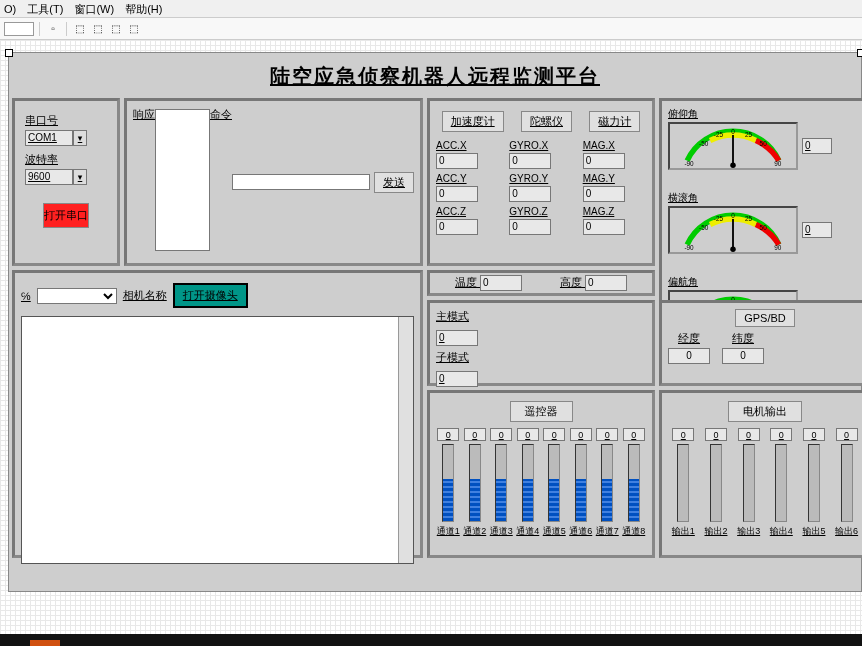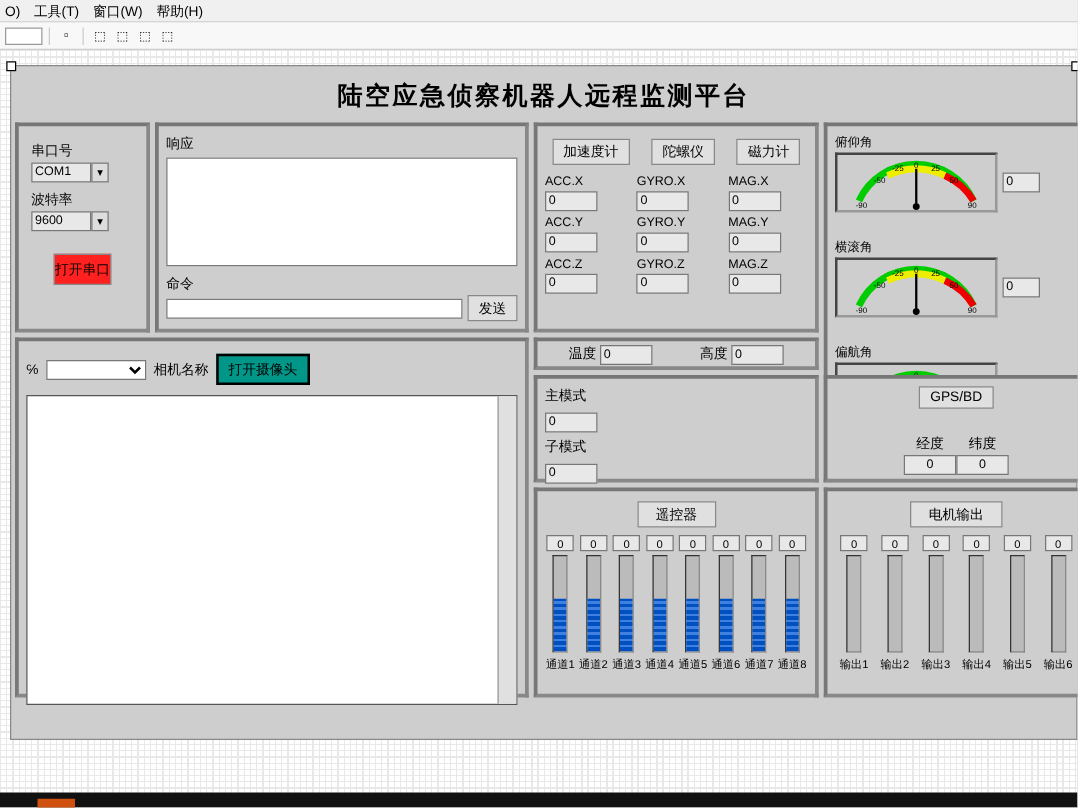--- a/index.html
+++ b/index.html
@@ -12,21 +12,21 @@
 .toolbar .sep { width: 1px; height: 14px; background: #ccc; margin: 0 3px; }
 .toolbar .tbtn { width: 16px; height: 16px; display: flex; align-items: center; justify-content: center; font-size: 10px; border: 1px solid transparent; }
 .toolbar input { width: 30px; height: 14px; font-size: 10px; border: 1px solid #999; }
 
 .grid-bg {
   position: absolute; top: 40px; left: 0; right: 0; bottom: 0;
   background-image: repeating-linear-gradient(0deg, #e8e8e8 0, #e8e8e8 1px, transparent 1px, transparent 5px),
                     repeating-linear-gradient(90deg, #e8e8e8 0, #e8e8e8 1px, transparent 1px, transparent 5px);
 }
 
-.design-frame { position: absolute; top: 52px; left: 8px; width: 854px; height: 540px; background: #cecece; border: 1px solid #888; }
+.design-frame { position: absolute; top: 52px; left: 8px; width: 854px; height: 540px; background: #cecece; border: 1px solid #888; text-decoration: underline; }
 .design-frame::before, .design-frame::after { content:''; position:absolute; width:6px; height:6px; background:#fff; border:1px solid #000; }
 .design-frame::before { left:-4px; top:-4px; }
 .design-frame::after { right:-4px; top:-4px; }
 
 .title-banner { text-align: center; padding: 10px 0 8px; font-size: 20px; font-weight: bold; letter-spacing: 2px; }
 
 .main-grid { display: grid; grid-template-columns: 108px 299px 228px 212px; grid-template-rows: 168px 26px 86px 168px; gap: 4px; padding: 0 3px; }
 
 .panel { background: #cecece; border: 3px solid #888; border-top-color:#777; border-left-color:#777; position: relative; padding: 6px; font-size: 11px; }
 
@@ -36,21 +36,21 @@
 .btn { background: #e0e0e0; border: 1px solid #888; font-size: 11px; padding: 2px 8px; cursor: pointer; }
 .btn.red { background: #ff2020; color: #000; padding: 4px 0; }
 .btn.teal { background: #009688; color: #000; padding: 3px 8px; border: 2px solid #000; }
 
 .serial-panel { grid-row: 1; grid-column: 1; }
 .serial-panel .row { margin: 6px 4px; }
 .combo { display:flex; align-items:center; }
 .combo .field { width: 48px; }
 .combo .arrow { width:14px; height:16px; border:1px solid #777; background:#ddd; text-align:center; line-height:14px; font-size:9px; }
 
-.resp-panel { grid-row: 1; grid-column: 2; display:flex; flex-direction:column; }
+.resp-panel { grid-row: 1; grid-column: 2; display:flex; flex-direction:row; }
 .resp-box { flex:1; background:#fff; border:1px solid #777; margin:2px 0 6px; }
 .cmd-row { display:flex; gap:4px; align-items:center; }
 .cmd-row input { flex:1; height:16px; border:1px solid #777; background:#fff; font-size:10px; padding:0 2px; }
 
 .sensor-panel { grid-row: 1; grid-column: 3; }
 .sensor-btns { display:flex; gap:6px; margin:4px 0 8px; justify-content:space-around; }
 .sensor-grid { display:grid; grid-template-columns: repeat(3, 1fr); gap: 4px 10px; }
 .sensor-cell { }
 .sensor-cell .lbl { font-size:10px; }
 
@@ -71,21 +71,21 @@
 .env-panel { grid-row: 2; grid-column: 3; display:flex; align-items:center; justify-content:space-around; padding:2px 6px; }
 
 .mode-panel { grid-row: 3; grid-column: 3; }
 .mode-row { display:flex; align-items:center; gap:10px; margin:2px 0; }
 .mode-col { display:flex; flex-direction:column; gap:4px; }
 .led { width:18px; height:18px; border-radius:50%; border:1px solid #555; box-shadow: inset -2px -2px 4px rgba(0,0,0,0.3), 1px 1px 2px rgba(0,0,0,0.3); }
 .led.yellow { background: radial-gradient(circle at 35% 35%, #f5f0c0, #b0a050); }
 .led.red { background: radial-gradient(circle at 35% 35%, #ff8080, #c01010); }
 
 .gps-panel { grid-row: 3; grid-column: 4; text-align:center; }
-.gps-row { display:flex; justify-content:center; margin-top:20px; }
+.gps-row { display:flex; justify-content:flex-start; margin-top:4px;gap:12px; }
 
 .remote-panel { grid-row: 4; grid-column: 3; }
 .motor-panel { grid-row: 4; grid-column: 4; }
 .panel-title { text-align:center; margin:2px 0 6px; }
 .panel-title .btn { padding: 2px 14px; }
 .sliders { display:flex; justify-content:space-around; gap:2px; }
 .slider-col { display:flex; flex-direction:column; align-items:center; gap:3px; }
 .slider-val { width:22px; height:13px; background:#e8e8e8; border:1px solid #777; font-size:9px; text-align:center; line-height:12px; }
 .slider-track { width:12px; height:78px; background:#bbb; border:1px inset #888; position:relative; display:flex; flex-direction:column; justify-content:flex-end; }
 .slider-fill { width:100%; background: repeating-linear-gradient(0deg, #0050c0 0, #0050c0 3px, #4080e0 3px, #4080e0 5px); }

